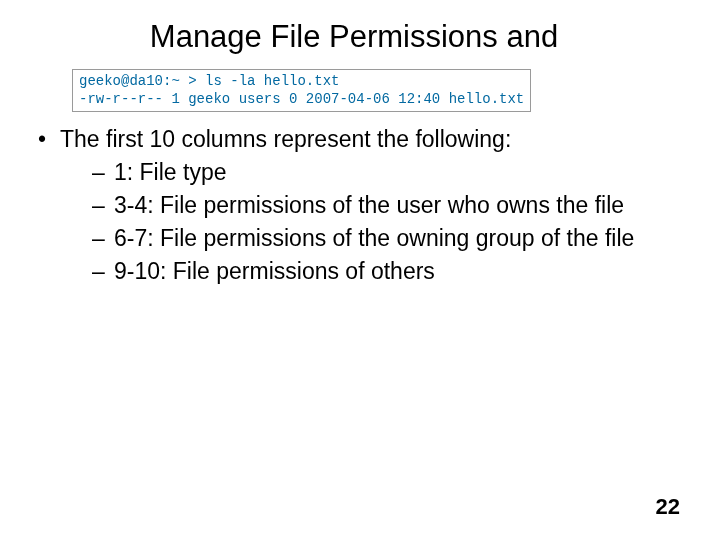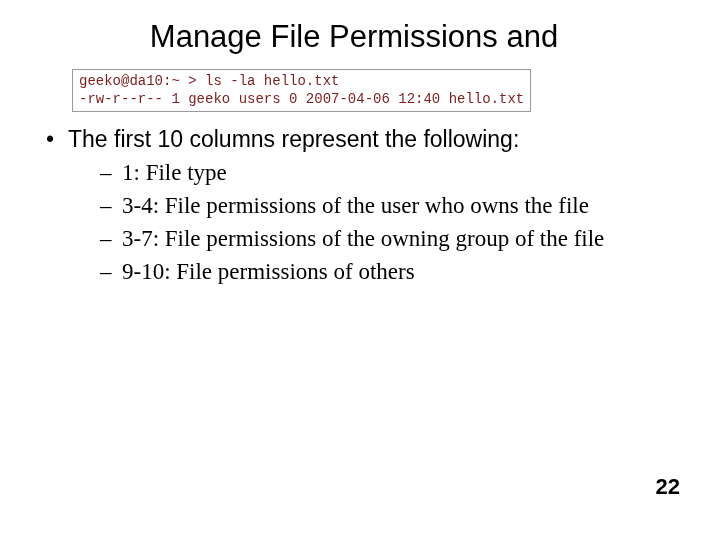--- a/index.html
+++ b/index.html
@@ -27,25 +27,25 @@
   }
   .terminal {
     margin: 14px 0 12px 72px;
     border: 1px solid #9a9a9a;
     background: #fff;
     padding: 3px 6px 3px 6px;
     font-family: "Courier New", Courier, monospace;
     font-size: 14px;
     line-height: 1.25;
     display: inline-block;
-    color: #7f1d1d;
+    color: #0369a1;
     white-space: pre;
   }
   .body {
-    padding: 0 40px 0 40px;
+    padding: 0 40px 0 32px;
     font-size: 23px;
     line-height: 1.35;
   }
   ul.bullets {
     list-style: none;
     margin: 0;
     padding: 0;
   }
   ul.bullets > li {
     position: relative;
@@ -55,37 +55,36 @@
   ul.bullets > li::before {
     content: "•";
     position: absolute;
     left: 6px;
     top: 0;
   }
   ul.dashes {
     list-style: none;
     margin: 2px 0 0 0;
     padding: 0 0 0 28px;
-    font-family: Liberation Serif, serif;
   }
   ul.dashes > li {
     position: relative;
     padding-left: 26px;
     margin: 0 0 2px 0;
   }
   ul.dashes > li::before {
     content: "–";
     position: absolute;
     left: 4px;
     top: 0;
   }
   .pagenum {
     position: absolute;
     right: 28px;
-    bottom: 40px;
+    bottom: 20px;
     font-size: 22px;
     font-weight: bold;
   }
 </style>
 </head>
 <body>
 
 <div class="slide">
 
   <div class="title">
@@ -95,21 +94,21 @@
   <div class="terminal"><span>geeko@da10:~ &gt; ls -la hello.txt</span>
 <span>-rw-r--r-- 1 geeko users 0 2007-04-06 12:40 hello.txt</span></div>
 
   <div class="body">
     <ul class="bullets">
       <li>
         <span>The first 10 columns represent the following:</span>
         <ul class="dashes">
           <li><span>1: File type</span></li>
           <li><span>3-4: File permissions of the user who owns the file</span></li>
-          <li><span>3-7: File permissions of the owning group of the file</span></li>
+          <li><span>6-7: File permissions of the owning group of the file</span></li>
           <li><span>9-10: File permissions of others</span></li>
         </ul>
       </li>
     </ul>
   </div>
 
   <div class="pagenum">22</div>
 
 </div>
 

